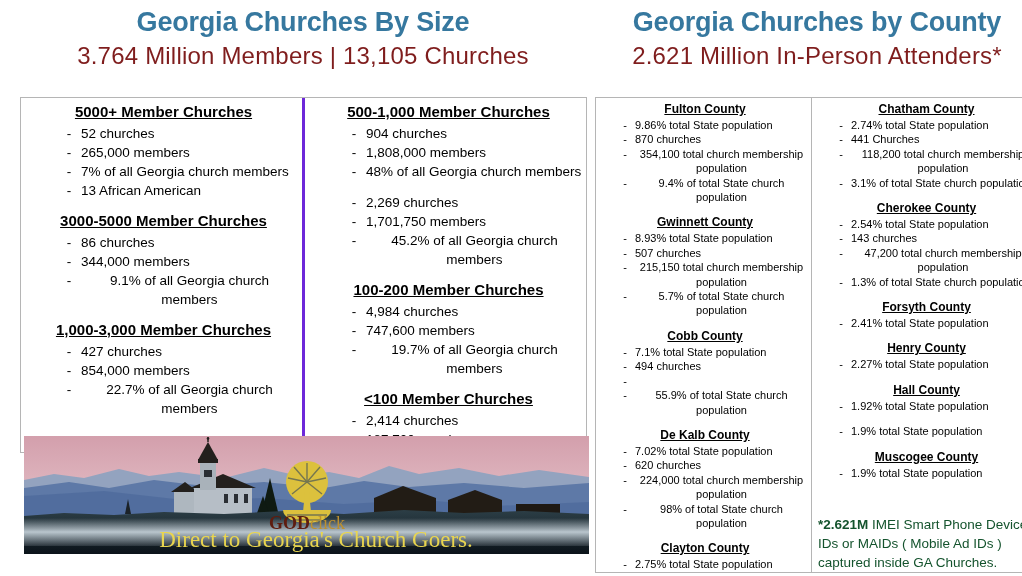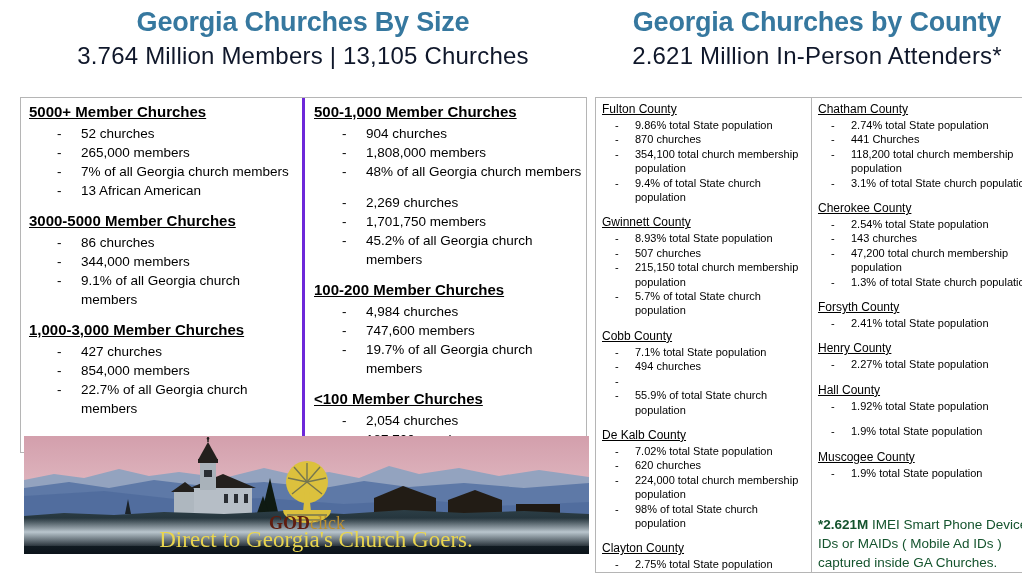--- a/index.html
+++ b/index.html
@@ -5,41 +5,41 @@
   * { margin:0; padding:0; box-sizing:border-box; }
   html,body { background:#ffffff; }
   .page { position:relative; width:1022px; height:576px; background:#ffffff;
           font-family:"Liberation Sans", sans-serif; color:#000; overflow:hidden;margin-left:17px; }
 
   
   .hdr { position:absolute; top:7px; text-align:center; }
   .hdr-left  { left:0;   width:572px; }
   .hdr-right { left:578px; width:444px; }
   .title    { font-size:27px; font-weight:700; color:#36789F; letter-spacing:-0.2px; }
-  .subtitle { font-size:24px; color:#0f172a; margin-top:4px; letter-spacing:0.2px; }
+  .subtitle { font-size:24px; color:#7f1d1d; margin-top:4px; letter-spacing:0.2px; }
 
   
   .panel { position:absolute; border:1px solid #b5b5b5; background:#fff; }
   .size-panel   { left:3px;   top:97px; width:567px; height:356px; }
   .county-panel { left:578px; top:97px; width:443px; height:476px; }
-  .col { position:absolute; top:0; bottom:0; overflow:hidden; }
+  .col { position:absolute; top:0; bottom:0; overflow:hidden;text-align:center; }
   .size-c1   { left:0;     width:281px; padding:5px 4px 0 8px; }
   .size-c2   { left:281px; width:285px; border-left:3px solid #6d28d9; padding:5px 4px 0 9px; }
   .county-c1 { left:0;     width:215px; padding:4px 3px 0 6px; }
   .county-c2 { left:215px; width:227px; border-left:1px solid #b5b5b5; padding:4px 3px 0 6px; }
 
   
   .size-panel .heading { font-size:15px; font-weight:700; text-decoration:underline;
                          line-height:18px; margin-bottom:3px; }
   .size-panel .item { display:flex; font-size:13.5px; line-height:19px; padding-left:28px; }
   .size-panel .dash { width:24px; flex:none; }
   .size-panel .section { margin-bottom:12px; }
 
   
-  .county-panel .heading { font-size:12px; font-weight:400; text-decoration:underline;
+  .county-panel .heading { font-size:12px; font-weight:700; text-decoration:underline;
                            line-height:15px; margin-bottom:1px; }
   .county-panel .item { display:flex; font-size:11px; line-height:14.4px; padding-left:13px; }
   .county-panel .dash { width:20px; flex:none; }
   .county-panel .section { margin-bottom:11px; }
 
   .footnote { position:absolute; left:222px; top:417px; width:215px;
               font-size:13.5px; line-height:19px; color:#14532d; }
   .fn-b { font-weight:700; }
 
   
@@ -154,21 +154,21 @@
           </div>
           <div class="item">
             <span class="dash">-</span>
             <span class="itxt">19.7% of all Georgia church members</span>
           </div>
         </div>
         <div class="section">
           <div class="heading">&lt;100 Member Churches</div>
           <div class="item">
             <span class="dash">-</span>
-            <span class="itxt">2,054 churches</span>
+            <span class="itxt">2,414 churches</span>
           </div>
           <div class="item">
             <span class="dash">-</span>
             <span class="itxt">187,700 members</span>
           </div>
         </div>
       </div>
   </div>
 
   <div class="panel county-panel">

